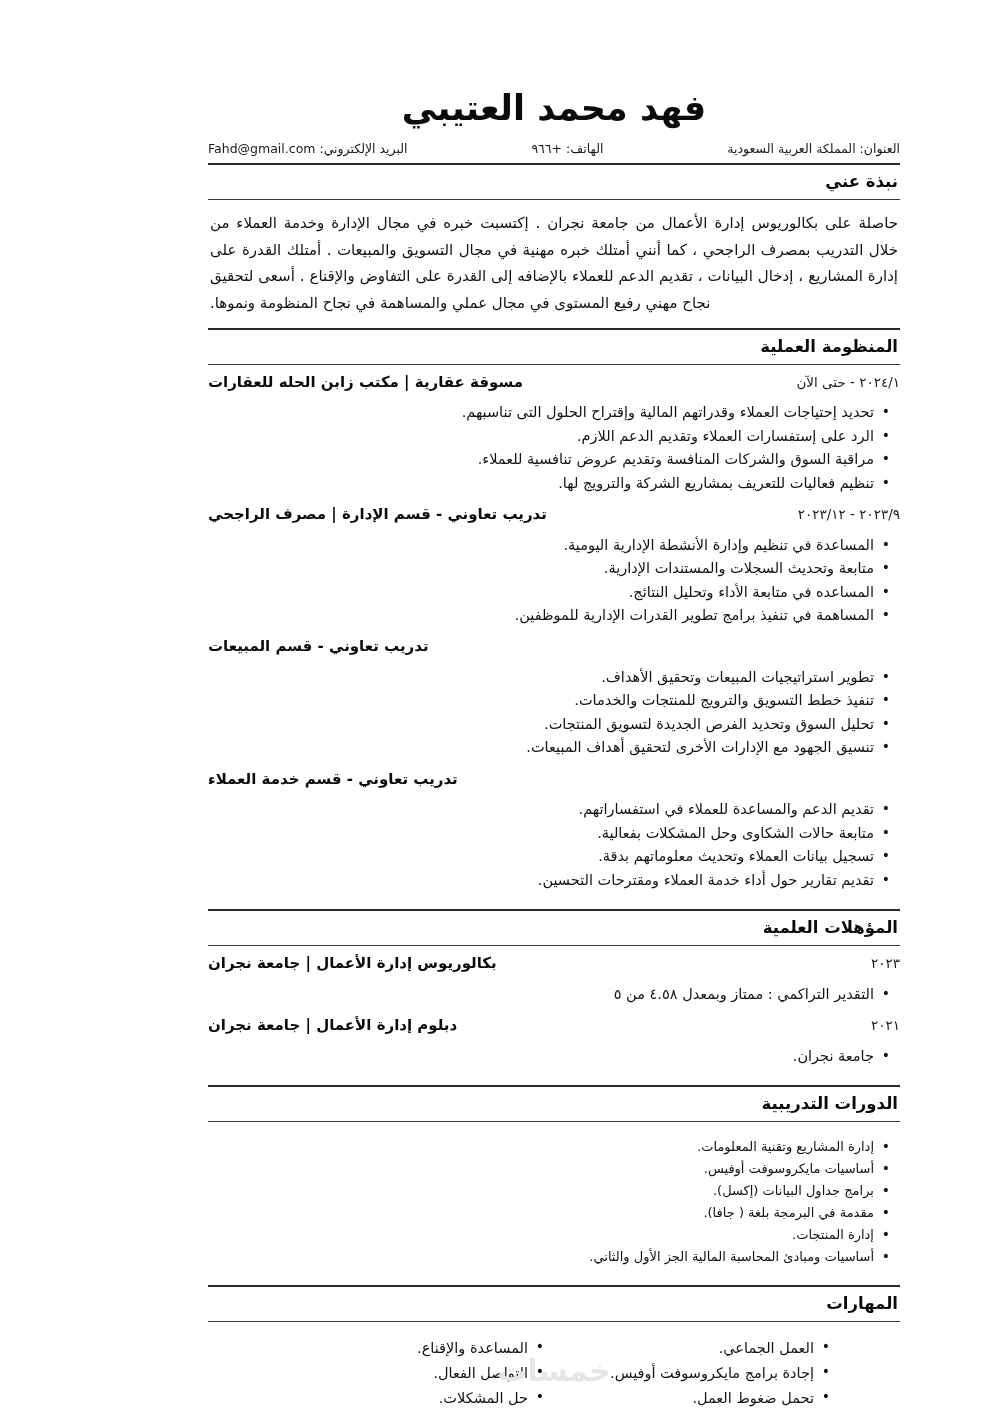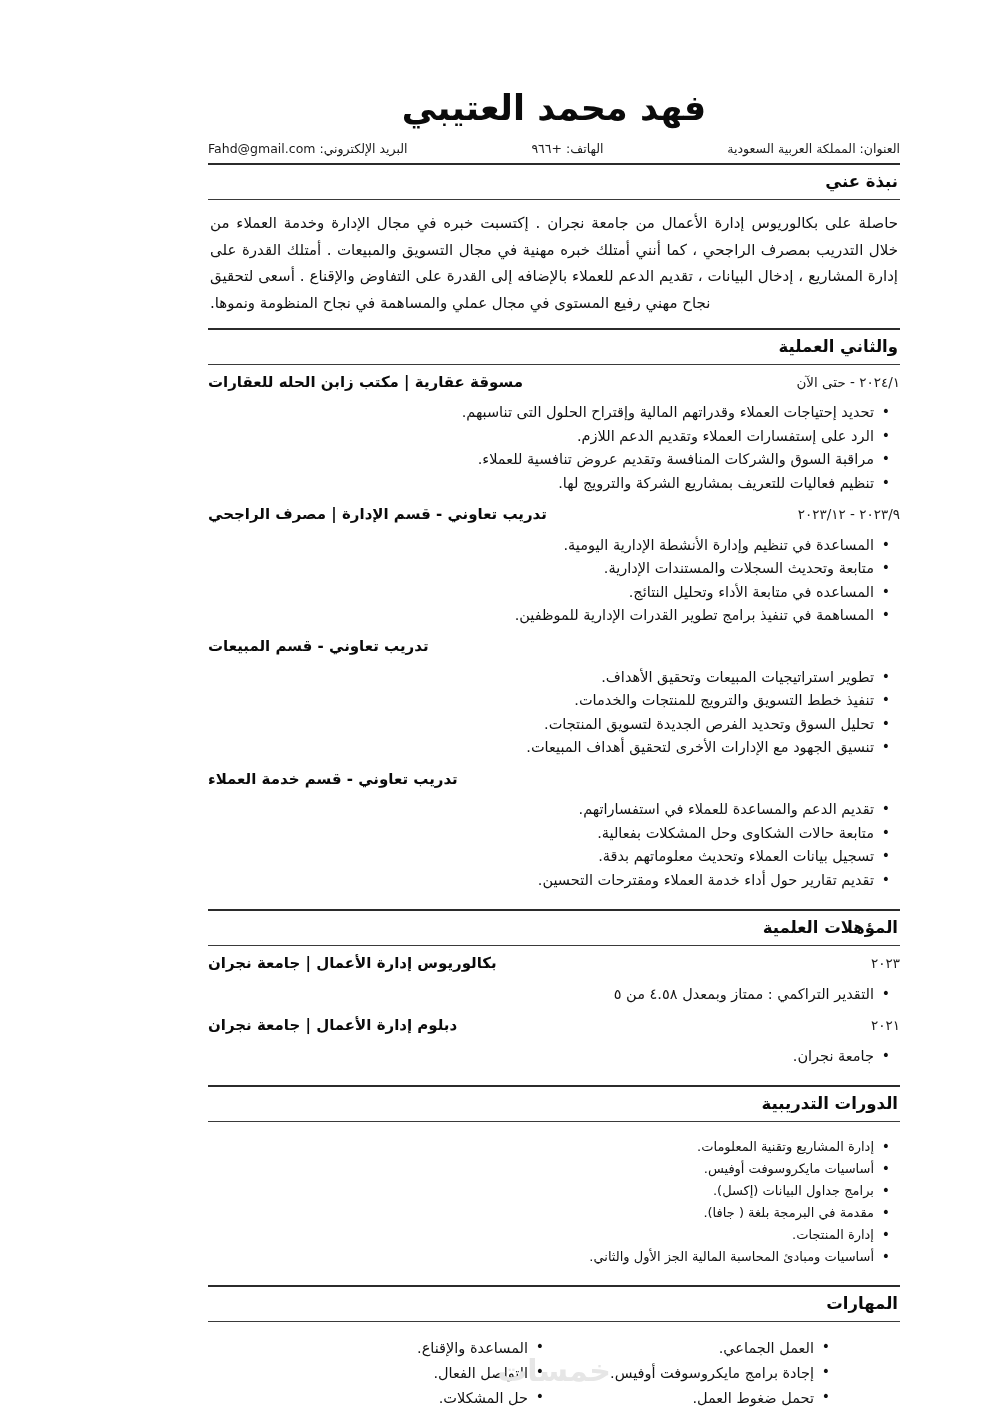--- a/index.html
+++ b/index.html
@@ -180,21 +180,21 @@
     </div>
 
     <hr class="rule-thick">
     <div class="section-title">نبذة عني</div>
     <hr class="rule-thin">
     <div class="section-body">
       <div class="about-text">حاصلة على بكالوريوس إدارة الأعمال من جامعة نجران . إكتسبت خبره في مجال الإدارة وخدمة العملاء من خلال التدريب بمصرف الراجحي ، كما أنني أمتلك خبره مهنية في مجال التسويق والمبيعات . أمتلك القدرة على إدارة المشاريع ، إدخال البيانات ، تقديم الدعم للعملاء بالإضافه إلى القدرة على التفاوض والإقناع . أسعى لتحقيق نجاح مهني رفيع المستوى في مجال عملي والمساهمة في نجاح المنظومة ونموها.</div>
     </div>
 
     <hr class="rule-thick">
-    <div class="section-title">والثاني العملية</div>
+    <div class="section-title">المنظومة العملية</div>
     <hr class="rule-thin">
     <div class="section-body">
 
       <div class="entry">
         <div class="entry-head">
           <span class="entry-date">٢٠٢٤/١ - حتى الآن</span>
           <span class="entry-title">مسوقة عقارية | مكتب زابن الحله للعقارات</span>
         </div>
         <ul class="bullets">
           <li>تحديد إحتياجات العملاء وقدراتهم المالية وإقتراح الحلول التى تناسبهم.</li>

